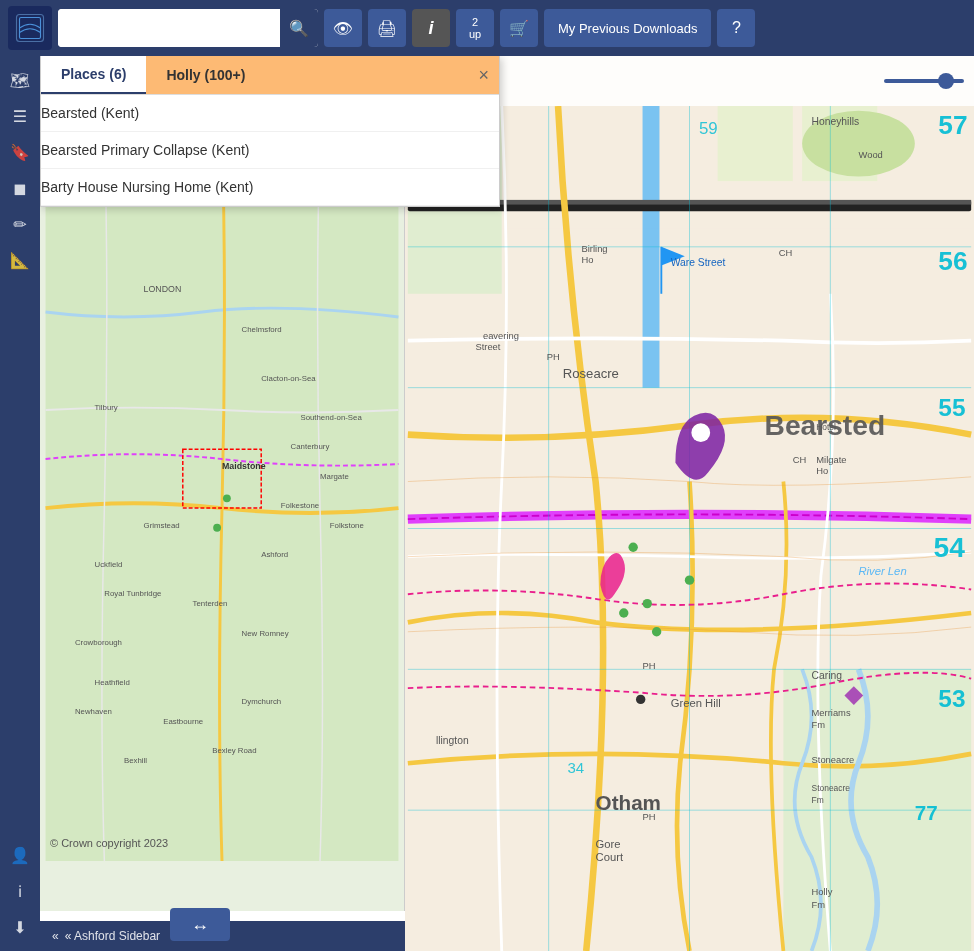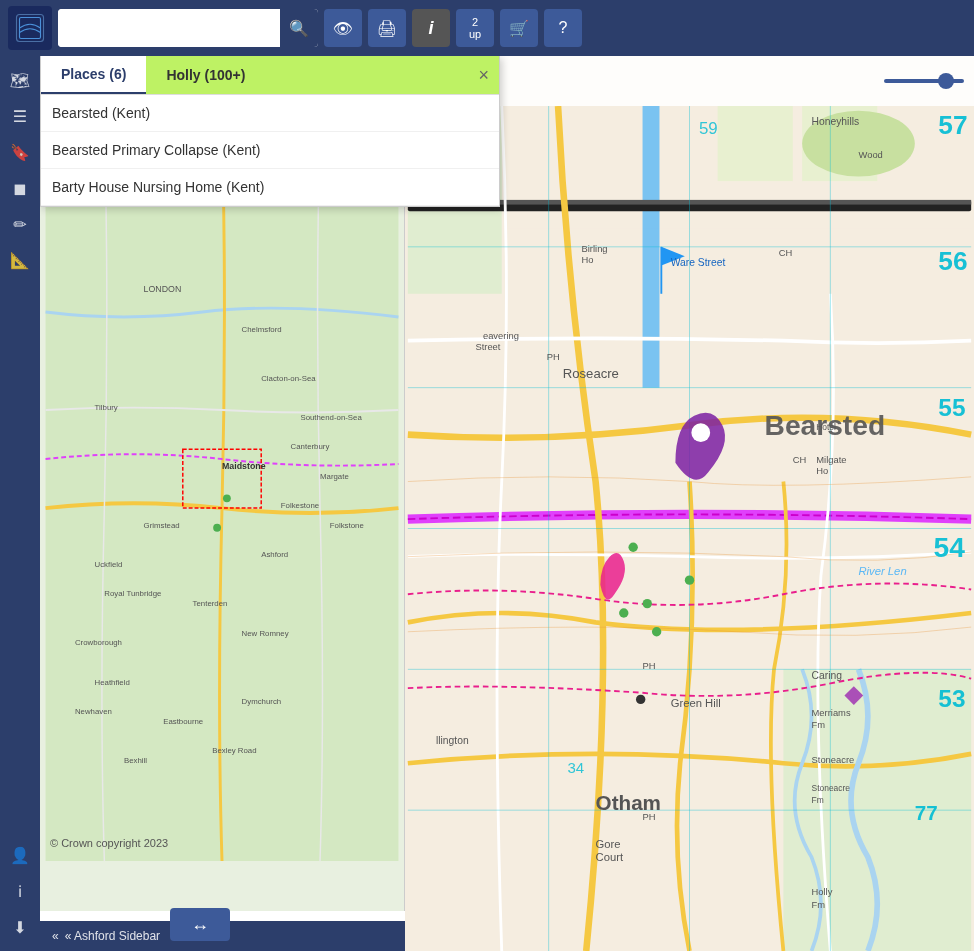--- a/index.html
+++ b/index.html
@@ -145,21 +145,21 @@
       width: 460px;
       background: white;
       border: 1px solid #ccc;
       border-top: none;
       z-index: 200;
       box-shadow: 2px 2px 8px rgba(0,0,0,0.2);
     }
     .dropdown-tabs {
       display: flex;
       border-bottom: 1px solid #ddd;
-      background: #bef264;
+      background: #fdba74;
       position: relative;
       align-items: center;
     }
     .dropdown-tab {
       padding: 10px 20px;
       cursor: pointer;
       font-size: 14px;
       font-weight: bold;
       color: #333;
       border: none;
@@ -179,21 +179,21 @@
       border: none;
       font-size: 18px;
       cursor: pointer;
       color: #666;
     }
     .dropdown-list {
       list-style: none;
       padding: 0;
     }
     .dropdown-list li {
-      padding: 10px 11px;
+      padding: 10px 0;
       font-size: 14px;
       color: #333;
       cursor: pointer;
       border-bottom: 1px solid #f0f0f0;
     }
 
     
     .mini-map {
       position: absolute;
       left: 0;
@@ -336,20 +336,23 @@
   <button class="toolbar-btn active" title="Info">
     <span style="font-style:italic; font-weight:bold; font-size:18px;">i</span>
   </button>
   <button class="toolbar-btn" title="Zoom">
     <span style="font-size:11px; line-height:1.1; text-align:center;">2<br>up</span>
   </button>
   <button class="toolbar-btn cart-btn" title="Cart">
     <span>🛒</span>
   </button>
 
+  <button class="prev-downloads-btn">
+    <span>My Previous Downloads</span>
+  </button>
 
   <button class="toolbar-btn" title="Help">
     <span>?</span>
   </button>
 </div>
 
 <div class="main">
 
   <div class="sidebar">
     <div class="sidebar-icon">🗺</div>

